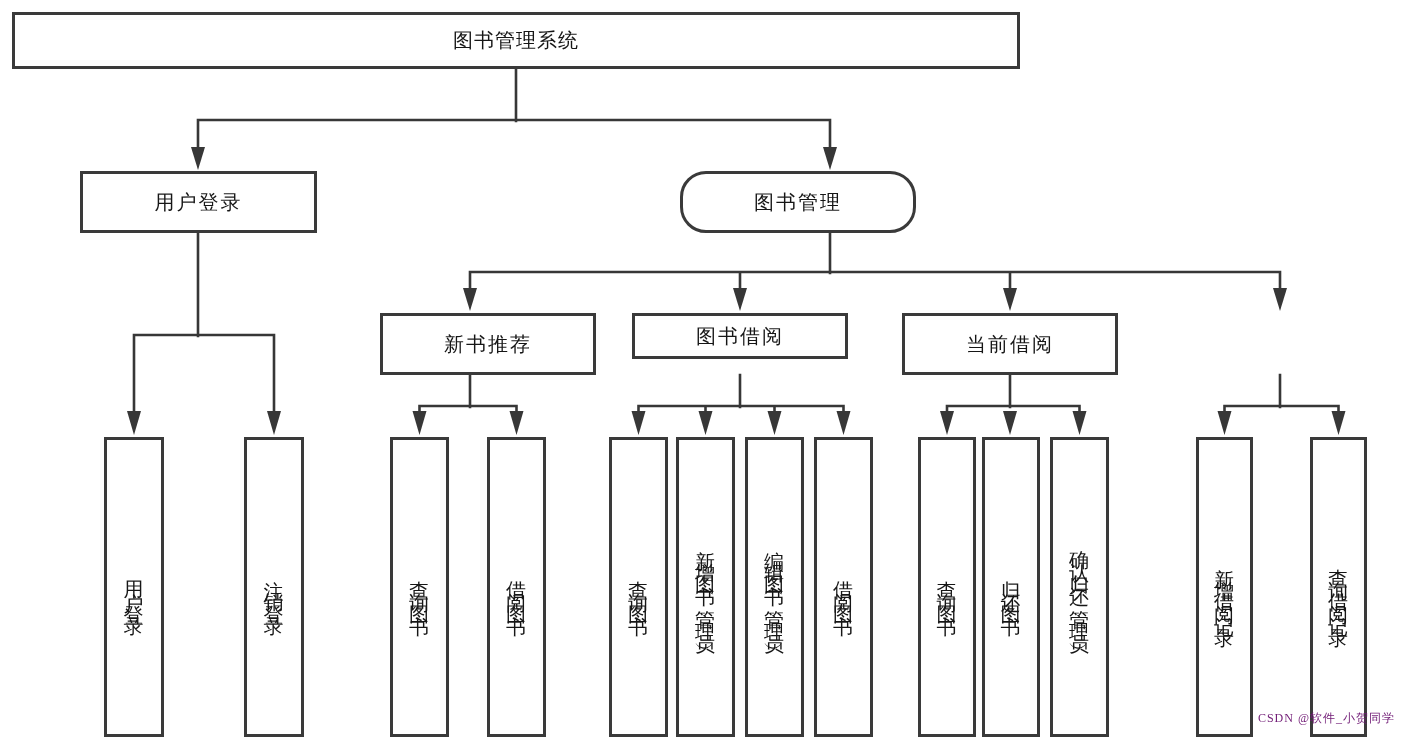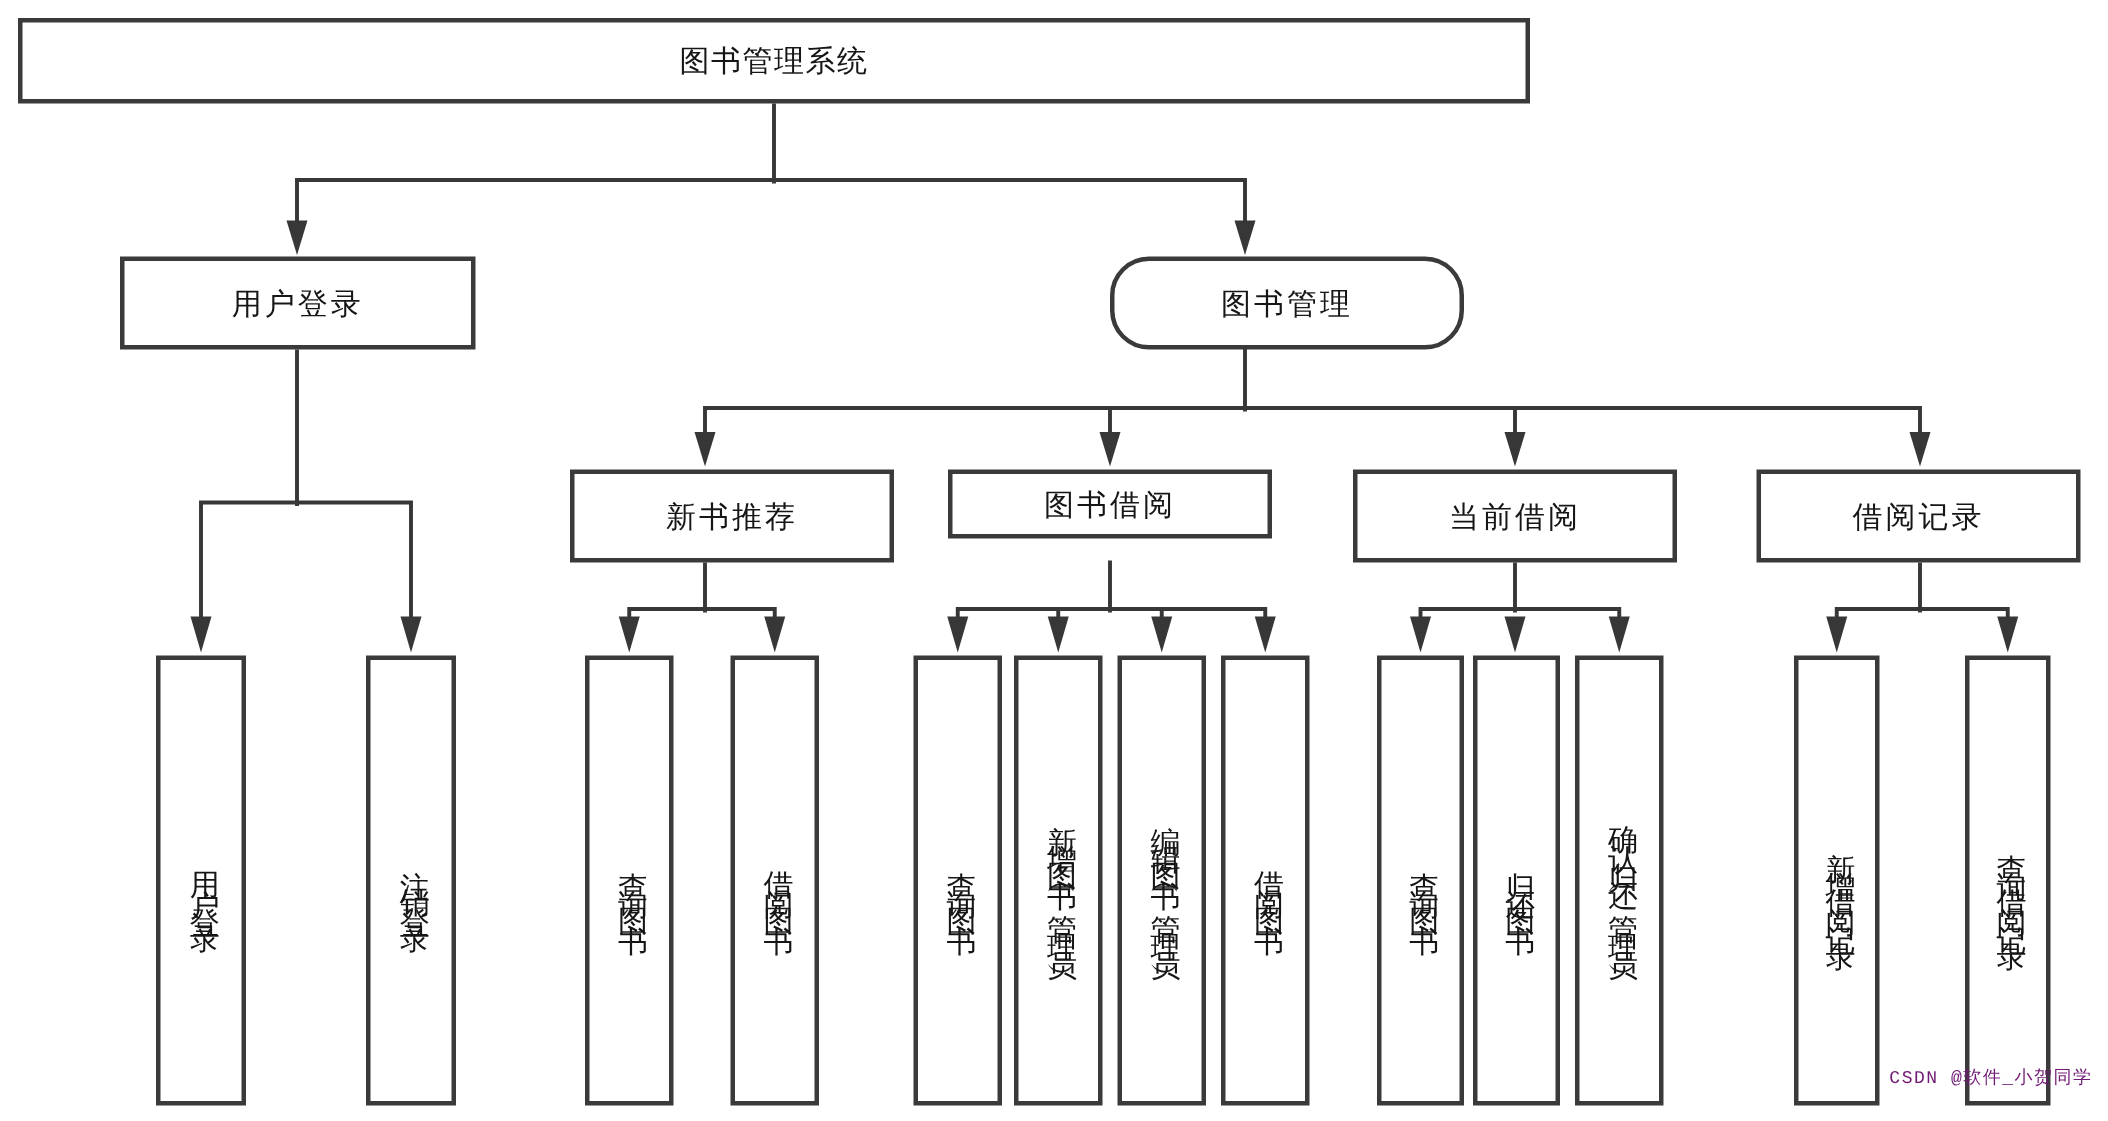--- a/index.html
+++ b/index.html
@@ -1,20 +1,20 @@
 <!DOCTYPE html>
 <html><head>
 <meta charset="utf-8">
 <style>
   html,body{margin:0;padding:0;background:#ffffff;}
   .stage{
     position:relative;
     width:1405px;height:747px;
     background:#ffffff;
-    font-family:Liberation Mono, monospace;
+    font-family:Liberation Serif, serif;
     overflow:hidden;
   }
   .connectors{position:absolute;left:0;top:0;width:1405px;height:747px;}
   .node{
     position:absolute;
     box-sizing:border-box;
     background:#ffffff;
     border:3px solid #3a3a3a;
     display:flex;
     align-items:center;
@@ -80,26 +80,25 @@
       <polygon points="1003,411 1017,411 1010,435"></polygon>
       <polygon points="1072.5,411 1086.5,411 1079.5,435"></polygon>
       <polygon points="1217.5,411 1231.5,411 1224.5,435"></polygon>
       <polygon points="1331.5,411 1345.5,411 1338.5,435"></polygon>
     </g>
   </svg>
 
   <div class="node title" style="left:12px;top:12px;width:1008px;height:57px;">图书管理系统</div>
 
   <div class="node" style="left:80px;top:171px;width:237px;height:62px;">用户登录</div>
-  <div class="node" style="left:740px;top:171px;width:236px;height:62px;border-radius:26px;">图书管理</div>
+  <div class="node" style="left:680px;top:171px;width:236px;height:62px;border-radius:26px;">图书管理</div>
 
   <div class="node" style="left:380px;top:313px;width:216px;height:62px;">新书推荐</div>
   <div class="node" style="left:632px;top:313px;width:216px;height:46px;">图书借阅</div>
   <div class="node" style="left:902px;top:313px;width:216px;height:62px;">当前借阅</div>
-  <div class="node" style="left:1171px;top:313px;width:216px;height:62px;">借阅记录</div>
 
   <div class="node v" style="left:104px;top:437px;width:60px;height:300px;">用户登录</div>
   <div class="node v" style="left:244px;top:437px;width:60px;height:300px;">注销登录</div>
 
   <div class="node v" style="left:390px;top:437px;width:59px;height:300px;">查询图书</div>
   <div class="node v" style="left:487px;top:437px;width:59px;height:300px;">借阅图书</div>
 
   <div class="node v" style="left:609px;top:437px;width:59px;height:300px;">查询图书</div>
   <div class="node v" style="left:676px;top:437px;width:59px;height:300px;">新增图书（管理员）</div>
   <div class="node v" style="left:745px;top:437px;width:59px;height:300px;">编辑图书（管理员）</div>

